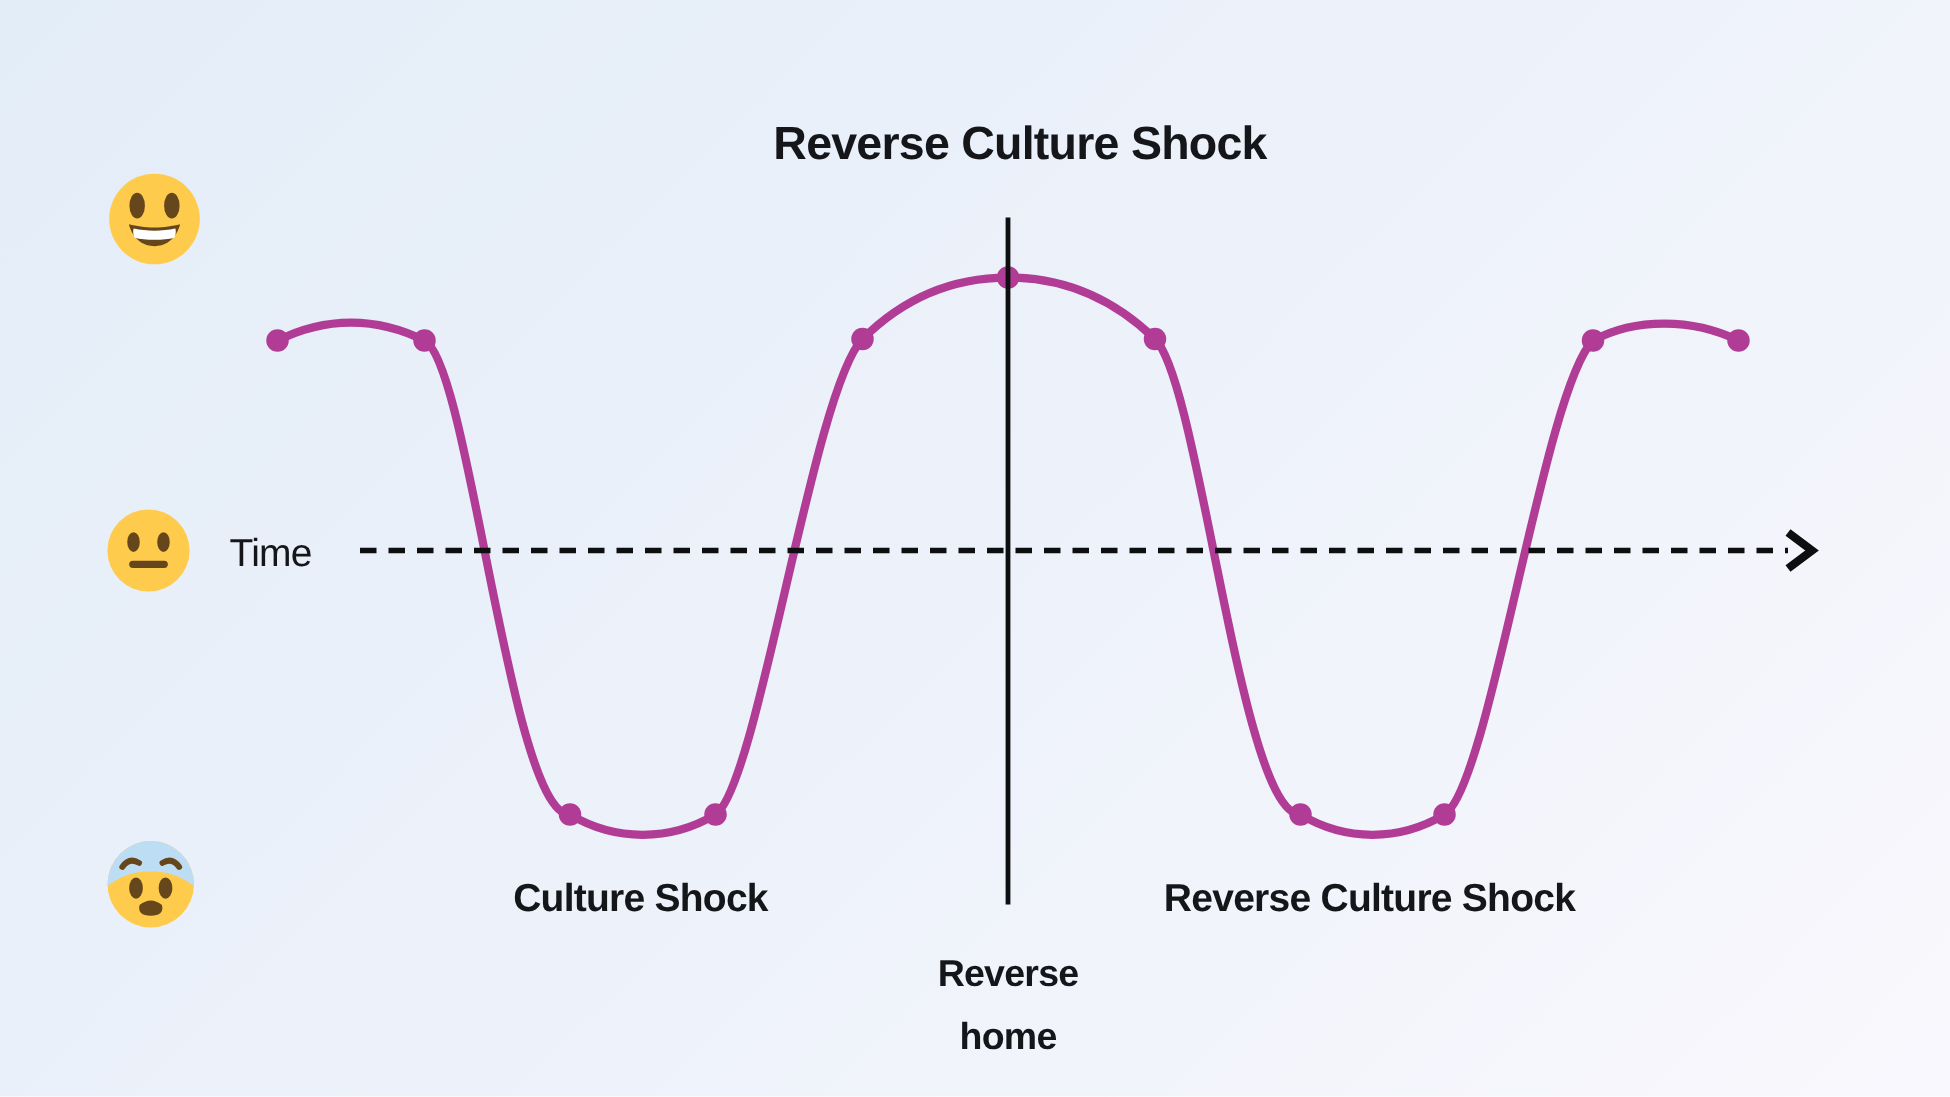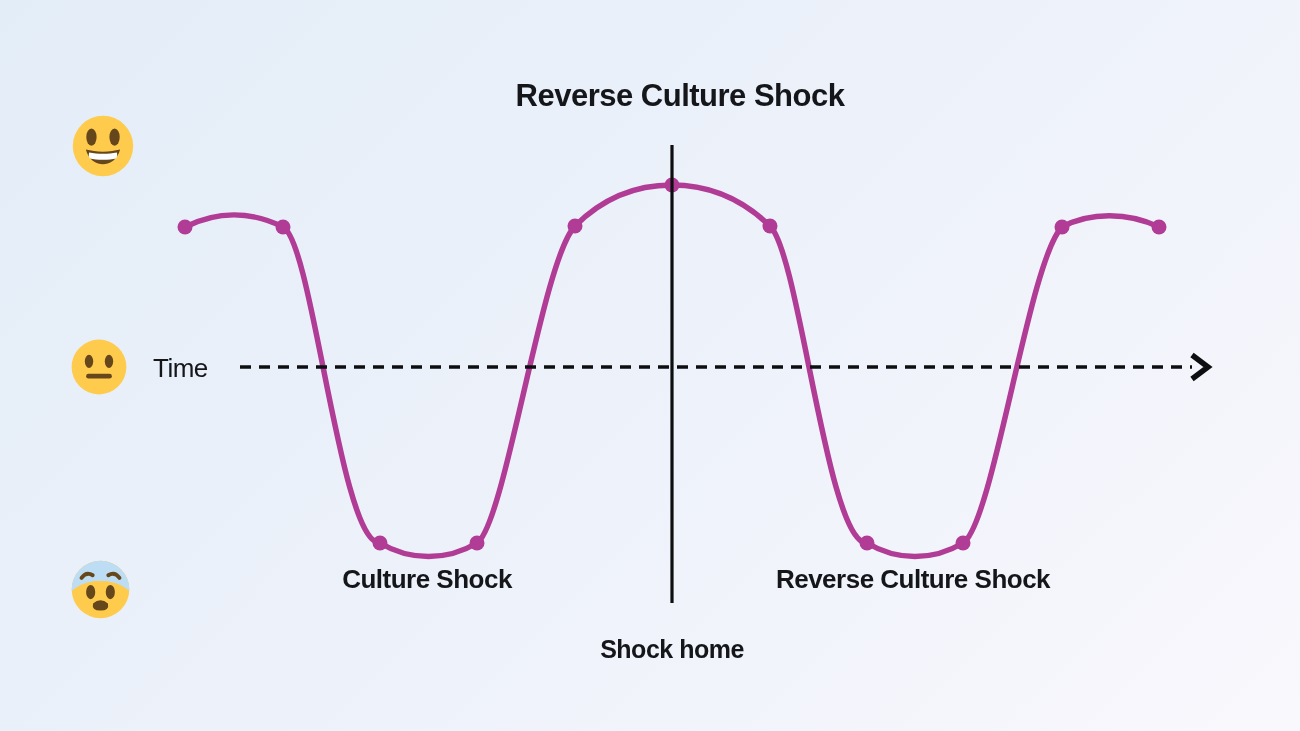--- a/index.html
+++ b/index.html
@@ -10,21 +10,21 @@
   }
   .abs{position:absolute;}
   .chart-title{
     top:78px;left:680px;transform:translateX(-50%);
     font-size:31px;font-weight:bold;letter-spacing:-0.5px;white-space:nowrap;
   }
   .axis-label{
     top:353px;left:153px;font-size:26px;font-weight:normal;letter-spacing:-0.5px;
   }
   .dip-label{
-    top:564px;transform:translateX(-50%);
+    top:583px;transform:translateX(-50%);
     font-size:26px;font-weight:bold;letter-spacing:-0.5px;white-space:nowrap;
   }
   .dip-label.left{left:427px;}
   .dip-label.right{left:913px;}
   .event-label{
     top:628px;left:672px;transform:translateX(-50%);
     width:150px;text-align:center;
     font-size:25px;font-weight:bold;letter-spacing:-0.5px;line-height:42px;
   }
   svg.canvas{top:0;left:0;}
@@ -89,13 +89,13 @@
   <path d="M29.2 11.2 Q26.4 7.2 22.6 9.6" fill="none" stroke="#65471B" stroke-width="2.3" stroke-linecap="round"></path>
   <ellipse cx="12.2" cy="19.5" rx="2.7" ry="4.2" fill="#65471B"></ellipse>
   <ellipse cx="23.8" cy="19.5" rx="2.7" ry="4.2" fill="#65471B"></ellipse>
   <path d="M13.6 26.2 Q18 22.6 22.4 26.2 Q23.4 30.4 18 30.4 Q12.6 30.4 13.6 26.2 Z" fill="#65471B"></path>
 </svg>
 
 <div class="abs chart-title">Reverse Culture Shock</div>
 <div class="abs axis-label">Time</div>
 <div class="abs dip-label left">Culture Shock</div>
 <div class="abs dip-label right">Reverse Culture Shock</div>
-<div class="abs event-label">Shock home</div>
+<div class="abs event-label">Reverse home</div>
 
 </body></html>

